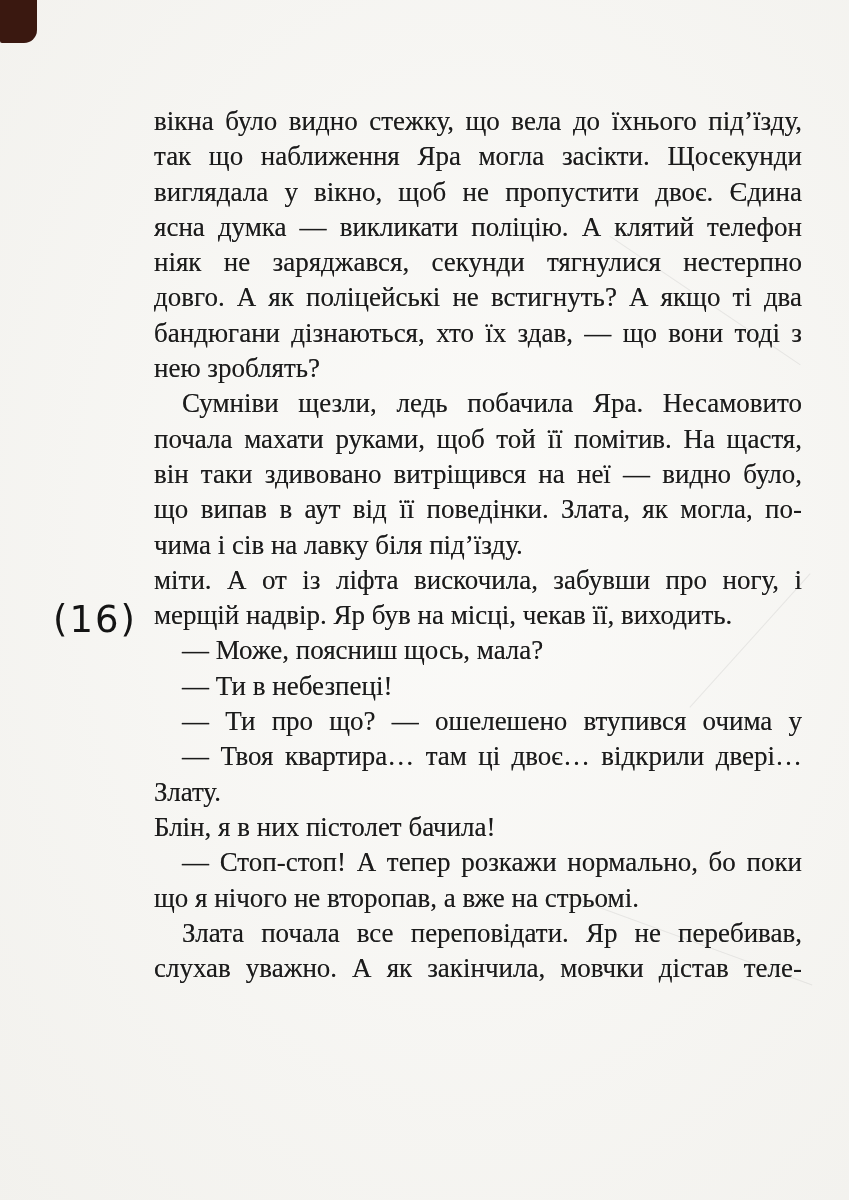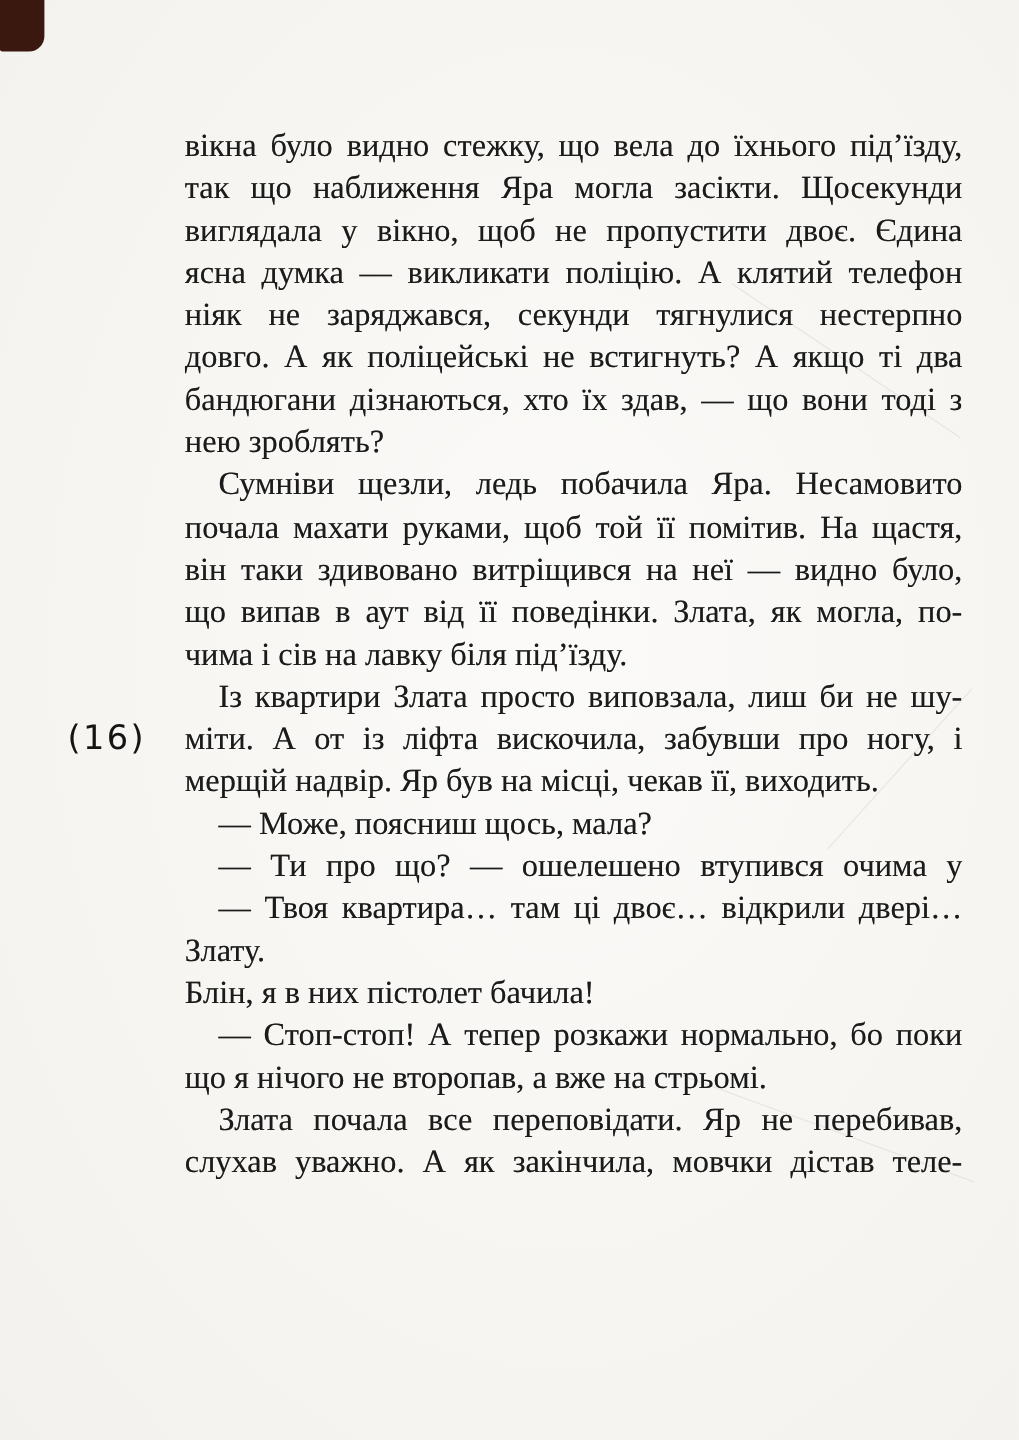--- a/index.html
+++ b/index.html
@@ -25,21 +25,21 @@
     height: 43px;
     background: #3a1810;
     border-radius: 0 0 13px 2px;
   }
   .margin-label {
     position: absolute;
     left: 53px;
     top: 598px;
     width: 72px;
     font-family: "DejaVu Sans", sans-serif;
-    font-size: 28px;
+    font-size: 37px;
     letter-spacing: 2px;
     color: #141414;
     text-align: center;
   }
   .text-block {
     position: absolute;
     left: 154px;
     top: 104px;
     width: 648px;
     font-size: 27px;
@@ -84,24 +84,24 @@
     <div class="line jl">ясна думка — викликати поліцію. А клятий телефон</div>
     <div class="line jl">ніяк не заряджався, секунди тягнулися нестерпно</div>
     <div class="line jl">довго. А як поліцейські не встигнуть? А якщо ті два</div>
     <div class="line jl">бандюгани дізнаються, хто їх здав, — що вони тоді з</div>
     <div class="line">нею зроблять?</div>
     <div class="line jl ind">Сумніви щезли, ледь побачила Яра. Несамовито</div>
     <div class="line jl">почала махати руками, щоб той її помітив. На щастя,</div>
     <div class="line jl">він таки здивовано витріщився на неї — видно було,</div>
     <div class="line jl">що випав в аут від її поведінки. Злата, як могла, по-</div>
     <div class="line">чима і сів на лавку біля під’їзду.</div>
-    <div class="line jl ind">Із квартири Злата просто виповзала, лиш би не шу-</div>
     <div class="line jl">міти. А от із ліфта вискочила, забувши про ногу, і</div>
     <div class="line">мерщій надвір. Яр був на місці, чекав її, виходить.</div>
     <div class="line ind">— Може, поясниш щось, мала?</div>
+    <div class="line ind">— Ти в небезпеці!</div>
     <div class="line jl ind">— Ти про що? — ошелешено втупився очима у</div>
     <div class="line jl ind">— Твоя квартира… там ці двоє… відкрили двері…</div>
     <div class="line">Злату.</div>
     <div class="line">Блін, я в них пістолет бачила!</div>
     <div class="line jl ind">— Стоп-стоп! А тепер розкажи нормально, бо поки</div>
     <div class="line">що я нічого не второпав, а вже на стрьомі.</div>
     <div class="line jl ind">Злата почала все переповідати. Яр не перебивав,</div>
     <div class="line jl">слухав уважно. А як закінчила, мовчки дістав теле-</div>
   </div>
 

